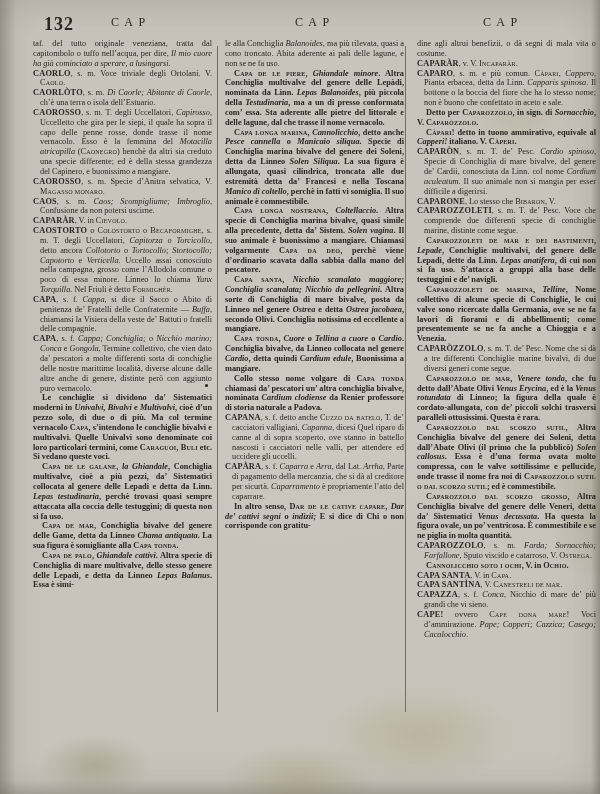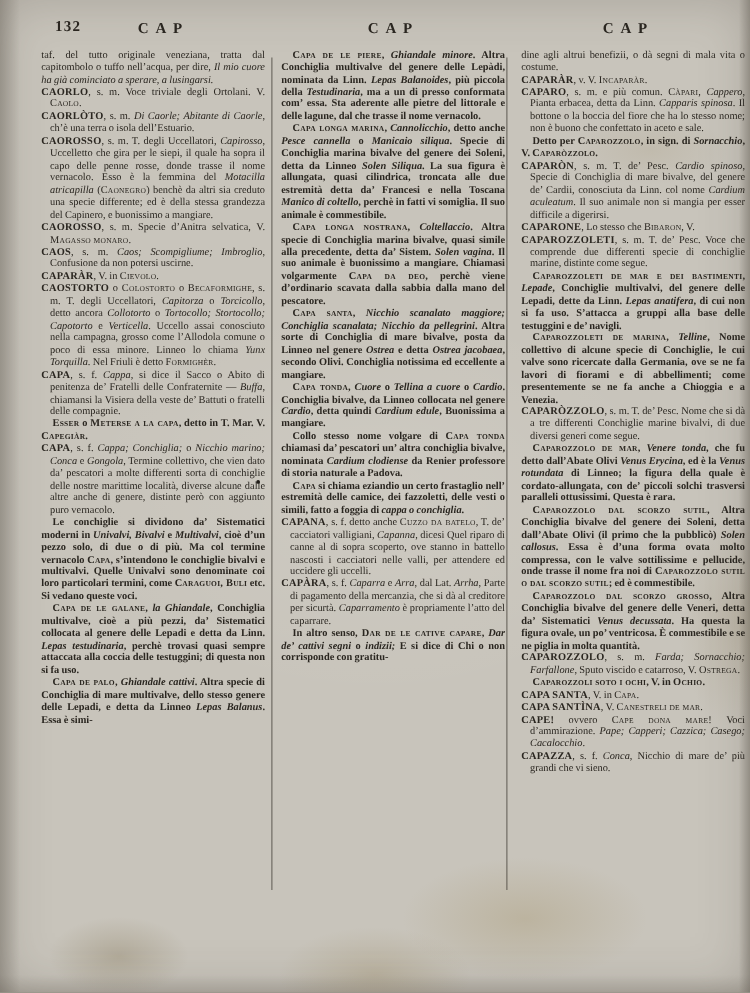--- a/index.html
+++ b/index.html
@@ -14,25 +14,25 @@
       radial-gradient(ellipse 90px 40px at 520px 120px, rgba(150,132,92,.15), transparent 70%),
       radial-gradient(ellipse 300px 200px at 300px 400px, rgba(255,255,250,.10), transparent 80%),
       linear-gradient(90deg, rgba(80,74,64,.30) 0px, rgba(80,74,64,0) 16px),
       linear-gradient(270deg, rgba(80,74,64,.35) 0px, rgba(80,74,64,0) 9px),
       linear-gradient(0deg, rgba(90,82,70,.20) 0px, rgba(90,82,70,0) 14px),
       #c8c4bb;
     box-shadow: inset 0 0 40px rgba(70,64,54,.25);
   }
   .page-number {
     position:absolute; top:14px; left:44px;
-    font-size:12px; letter-spacing:1px; font-weight:bold;
+    font-size:18px; letter-spacing:1px; font-weight:bold;
   }
   .head {
     position:absolute; top:15px; transform:translateX(-50%);
-    font-size:12px; font-weight:bold; letter-spacing:.45em; text-indent:.45em;
+    font-size:12px; font-weight:normal; letter-spacing:.45em; text-indent:.45em;
   }
   .head-1 { left:128px; }
   .head-2 { left:312px; }
   .head-3 { left:500px; }
   .divider { position:absolute; width:1px; background:rgba(45,40,33,.55); }
   .divider-1 { left:217px; top:46px; height:666px; }
   .divider-2 { left:405px; top:46px; height:666px; }
   .columns {
     position:absolute; top:39px; left:33px;
     display:flex; gap:13px;justify-content:flex-end;
@@ -69,55 +69,56 @@
     <div class="col" lang="it">
         <p class="para cont"><span class="seg-n">taf. del tutto originale veneziana, tratta dal capitombolo o tuffo nell’acqua, per dire, </span><span class="seg-i">Il mio cuore ha già cominciato a sperare, a lusingarsi.</span></p>
         <p class="para entry"><span class="seg-b">CAORLO</span><span class="seg-n">, s. m. Voce triviale degli Ortolani. V. </span><span class="seg-sc">Caolo</span><span class="seg-n">.</span></p>
         <p class="para entry"><span class="seg-b">CAORLÒTO</span><span class="seg-n">, s. m. </span><span class="seg-i">Di Caorle; Abitante di Caorle</span><span class="seg-n">, ch’è una terra o isola dell’Estuario.</span></p>
         <p class="para entry"><span class="seg-b">CAOROSSO</span><span class="seg-n">, s. m. T. degli Uccellatori, </span><span class="seg-i">Capirosso</span><span class="seg-n">, Uccelletto che gira per le siepi, il quale ha sopra il capo delle penne rosse, donde trasse il nome vernacolo. Esso è la femmina del </span><span class="seg-i">Motacilla atricapilla</span><span class="seg-n"> (</span><span class="seg-sc">Caonegro</span><span class="seg-n">) benchè da altri sia creduto una specie differente; ed è della stessa grandezza del Capinero, e buonissimo a mangiare.</span></p>
         <p class="para entry"><span class="seg-b">CAOROSSO</span><span class="seg-n">, s. m. Specie d’Anitra selvatica, V. </span><span class="seg-sc">Magasso monaro</span><span class="seg-n">.</span></p>
         <p class="para entry"><span class="seg-b">CAOS</span><span class="seg-n">, s. m. </span><span class="seg-i">Caos; Scompigliume; Imbroglio</span><span class="seg-n">, Confusione da non potersi uscirne.</span></p>
         <p class="para entry"><span class="seg-b">CAPARÀR</span><span class="seg-n">, V. in </span><span class="seg-sc">Cievolo</span><span class="seg-n">.</span></p>
         <p class="para entry"><span class="seg-b">CAOSTORTO</span><span class="seg-n"> o </span><span class="seg-sc">Colostorto</span><span class="seg-n"> o </span><span class="seg-sc">Becaformighe</span><span class="seg-n">, s. m. T. degli Uccellatori, </span><span class="seg-i">Capitorza</span><span class="seg-n"> o </span><span class="seg-i">Torcicollo</span><span class="seg-n">, detto ancora </span><span class="seg-i">Collotorto</span><span class="seg-n"> o </span><span class="seg-i">Tortocollo; Stortocollo; Capotorto</span><span class="seg-n"> e </span><span class="seg-i">Verticella</span><span class="seg-n">. Uccello assai conosciuto nella campagna, grosso come l’Allodola comune o poco di essa minore. Linneo lo chiama </span><span class="seg-i">Yunx Torquilla</span><span class="seg-n">. Nel Friuli è detto </span><span class="seg-sc">Formighèr</span><span class="seg-n">.</span></p>
         <p class="para entry"><span class="seg-b">CAPA</span><span class="seg-n">, s. f. </span><span class="seg-i">Cappa</span><span class="seg-n">, si dice il Sacco o Abito di penitenza de’ Fratelli delle Confraternite — </span><span class="seg-i">Buffa</span><span class="seg-n">, chiamansi la Visiera della veste de’ Battuti o fratelli delle compagnie.</span></p>
-        <p class="para sub"><span class="seg-sc">Esser</span><span class="seg-n"> o </span><span class="seg-sc">Meterse a la capa</span><span class="seg-n">, detto in T. Mar. V. </span><span class="seg-sc">Capegiàr</span><span class="seg-n">.</span></p>
         <p class="para entry"><span class="seg-b">CAPA</span><span class="seg-n">, s. f. </span><span class="seg-i">Cappa; Conchiglia;</span><span class="seg-n"> o </span><span class="seg-i">Nicchio marino; Conca</span><span class="seg-n"> e </span><span class="seg-i">Gongola</span><span class="seg-n">, Termine collettivo, che vien dato da’ pescatori a molte differenti sorta di conchiglie delle nostre marittime località, diverse alcune dalle altre anche di genere, distinte però con aggiunto puro vernacolo.</span></p>
         <p class="para sub"><span class="seg-n">Le conchiglie si dividono da’ Sistematici moderni in </span><span class="seg-i">Univalvi, Bivalvi</span><span class="seg-n"> e </span><span class="seg-i">Multivalvi</span><span class="seg-n">, cioè d’un pezzo solo, di due o di più. Ma col termine vernacolo </span><span class="seg-sc">Capa</span><span class="seg-n">, s’intendono le conchiglie bivalvi e multivalvi. Quelle Univalvi sono denominate coi loro particolari termini, come </span><span class="seg-sc">Caraguoi, Buli</span><span class="seg-n"> etc. Si vedano queste voci.</span></p>
         <p class="para sub"><span class="seg-sc">Capa de le galane</span><span class="seg-n">, </span><span class="seg-i">la Ghiandale</span><span class="seg-n">, Conchiglia multivalve, cioè a più pezzi, da’ Sistematici collocata al genere delle Lepadi e detta da Linn. </span><span class="seg-i">Lepas testudinaria</span><span class="seg-n">, perchè trovasi quasi sempre attaccata alla coccia delle testuggini; di questa non si fa uso.</span></p>
+        <p class="para sub"><span class="seg-sc">Capa de mar</span><span class="seg-n">, Conchiglia bivalve del genere delle Game, detta da Linneo </span><span class="seg-i">Chama antiquata</span><span class="seg-n">. La sua figura è somigliante alla </span><span class="seg-sc">Capa tonda</span><span class="seg-n">.</span></p>
         <p class="para sub"><span class="seg-sc">Capa de palo</span><span class="seg-n">, </span><span class="seg-i">Ghiandale cattivi</span><span class="seg-n">. Altra specie di Conchiglia di mare multivalve, dello stesso genere delle Lepadi, e detta da Linneo </span><span class="seg-i">Lepas Balanus</span><span class="seg-n">. Essa è simi-</span></p>
       </div>
     <div class="col" lang="it">
+        <p class="para cont"><span class="seg-n">le alla Conchiglia </span><span class="seg-i">Balanoides</span><span class="seg-n">, ma più rilevata, quasi a cono troncato. Abita aderente ai pali delle lagune, e non se ne fa uso.</span></p>
         <p class="para sub"><span class="seg-sc">Capa de le piere</span><span class="seg-n">, </span><span class="seg-i">Ghiandale minore</span><span class="seg-n">. Altra Conchiglia multivalve del genere delle Lepàdi, nominata da Linn. </span><span class="seg-i">Lepas Balanoides</span><span class="seg-n">, più piccola della </span><span class="seg-i">Testudinaria</span><span class="seg-n">, ma a un di presso conformata com’ essa. Sta aderente alle pietre del littorale e delle lagune, dal che trasse il nome vernacolo.</span></p>
         <p class="para sub"><span class="seg-sc">Capa longa marina</span><span class="seg-n">, </span><span class="seg-i">Cannolicchio</span><span class="seg-n">, detto anche </span><span class="seg-i">Pesce cannella</span><span class="seg-n"> o </span><span class="seg-i">Manicaio siliqua</span><span class="seg-n">. Specie di Conchiglia marina bivalve del genere dei Soleni, detta da Linneo </span><span class="seg-i">Solen Siliqua</span><span class="seg-n">. La sua figura è allungata, quasi cilindrica, troncata alle due estremità detta da’ Francesi e nella Toscana </span><span class="seg-i">Manico di coltello</span><span class="seg-n">, perchè in fatti vi somiglia. Il suo animale è commestibile.</span></p>
         <p class="para sub"><span class="seg-sc">Capa longa nostrana</span><span class="seg-n">, </span><span class="seg-i">Coltellaccio</span><span class="seg-n">. Altra specie di Conchiglia marina bivalve, quasi simile alla precedente, detta da’ Sistem. </span><span class="seg-i">Solen vagina</span><span class="seg-n">. Il suo animale è buonissimo a mangiare. Chiamasi volgarmente </span><span class="seg-sc">Capa da deo</span><span class="seg-n">, perchè viene d’ordinario scavata dalla sabbia dalla mano del pescatore.</span></p>
         <p class="para sub"><span class="seg-sc">Capa santa</span><span class="seg-n">, </span><span class="seg-i">Nicchio scanalato maggiore; Conchiglia scanalata; Nicchio da pellegrini</span><span class="seg-n">. Altra sorte di Conchiglia di mare bivalve, posta da Linneo nel genere </span><span class="seg-i">Ostrea</span><span class="seg-n"> e detta </span><span class="seg-i">Ostrea jacobaea</span><span class="seg-n">, secondo Olivi. Conchiglia notissima ed eccellente a mangiare.</span></p>
         <p class="para sub"><span class="seg-sc">Capa tonda</span><span class="seg-n">, </span><span class="seg-i">Cuore</span><span class="seg-n"> o </span><span class="seg-i">Tellina a cuore</span><span class="seg-n"> o </span><span class="seg-i">Cardio</span><span class="seg-n">. Conchiglia bivalve, da Linneo collocata nel genere </span><span class="seg-i">Cardio</span><span class="seg-n">, detta quindi </span><span class="seg-i">Cardium edule</span><span class="seg-n">, Buonissima a mangiare.</span></p>
         <p class="para sub"><span class="seg-n">Collo stesso nome volgare di </span><span class="seg-sc">Capa tonda</span><span class="seg-n"> chiamasi da’ pescatori un’ altra conchiglia bivalve, nominata </span><span class="seg-i">Cardium clodiense</span><span class="seg-n"> da Renier professore di storia naturale a Padova.</span></p>
-        <p class="para sub"><span class="seg-sc">Capa</span><span class="seg-n"> si chiama eziandio un certo frastaglio nell’ estremità delle camice, dei fazzoletti, delle vesti o simili, fatto a foggia di </span><span class="seg-i">cappa o conchiglia</span><span class="seg-n">.</span></p>
         <p class="para entry"><span class="seg-b">CAPANA</span><span class="seg-n">, s. f. detto anche </span><span class="seg-sc">Cuzzo da batelo</span><span class="seg-n">, T. de’ cacciatori valligiani, </span><span class="seg-i">Capanna</span><span class="seg-n">, dicesi Quel riparo di canne al di sopra scoperto, ove stanno in battello nascosti i cacciatori nelle valli, per attendere ed uccidere gli uccelli.</span></p>
         <p class="para entry"><span class="seg-b">CAPÀRA</span><span class="seg-n">, s. f. </span><span class="seg-i">Caparra</span><span class="seg-n"> e </span><span class="seg-i">Arra</span><span class="seg-n">, dal Lat. </span><span class="seg-i">Arrha</span><span class="seg-n">, Parte di pagamento della mercanzia, che si dà al creditore per sicurtà. </span><span class="seg-i">Caparramento</span><span class="seg-n"> è propriamente l’atto del caparrare.</span></p>
         <p class="para sub"><span class="seg-n">In altro senso, </span><span class="seg-sc">Dar de le cative capare</span><span class="seg-n">, </span><span class="seg-i">Dar de’ cattivi segni</span><span class="seg-n"> o </span><span class="seg-i">indizii;</span><span class="seg-n"> E si dice di Chi o non corrisponde con gratitu-</span></p>
       </div>
     <div class="col" lang="it">
         <p class="para cont"><span class="seg-n">dine agli altrui benefizii, o dà segni di mala vita o costume.</span></p>
         <p class="para entry"><span class="seg-b">CAPARÀR</span><span class="seg-n">, v. V. </span><span class="seg-sc">Incaparàr</span><span class="seg-n">.</span></p>
         <p class="para entry"><span class="seg-b">CAPARO</span><span class="seg-n">, s. m. e più comun. </span><span class="seg-sc">Càpari</span><span class="seg-n">, </span><span class="seg-i">Cappero</span><span class="seg-n">, Pianta erbacea, detta da Linn. </span><span class="seg-i">Capparis spinosa</span><span class="seg-n">. Il bottone o la boccia del fiore che ha lo stesso nome; non è buono che confettato in aceto e sale.</span></p>
         <p class="para sub"><span class="seg-n">Detto per </span><span class="seg-sc">Caparozzolo</span><span class="seg-n">, in sign. di </span><span class="seg-i">Sornacchio</span><span class="seg-n">, V. </span><span class="seg-sc">Caparòzzolo</span><span class="seg-n">.</span></p>
+        <p class="para sub"><span class="seg-sc">Càpari!</span><span class="seg-n"> detto in tuono ammirativo, equivale al </span><span class="seg-i">Capperi!</span><span class="seg-n"> italiano. V. </span><span class="seg-sc">Càperi</span><span class="seg-n">.</span></p>
         <p class="para entry"><span class="seg-b">CAPARÒN</span><span class="seg-n">, s. m. T. de’ Pesc. </span><span class="seg-i">Cardio spinoso</span><span class="seg-n">, Specie di Conchiglia di mare bivalve, del genere de’ Cardii, conosciuta da Linn. col nome </span><span class="seg-i">Cardium aculeatum</span><span class="seg-n">. Il suo animale non si mangia per esser difficile a digerirsi.</span></p>
         <p class="para entry"><span class="seg-b">CAPARONE</span><span class="seg-n">, Lo stesso che </span><span class="seg-sc">Bibaron</span><span class="seg-n">, V.</span></p>
         <p class="para entry"><span class="seg-b">CAPAROZZOLETI</span><span class="seg-n">, s. m. T. de’ Pesc. Voce che comprende due differenti specie di conchiglie marine, distinte come segue.</span></p>
         <p class="para sub"><span class="seg-sc">Caparozzoleti de mar e dei bastimenti</span><span class="seg-n">, </span><span class="seg-i">Lepade</span><span class="seg-n">, Conchiglie multivalvi, del genere delle Lepadi, dette da Linn. </span><span class="seg-i">Lepas anatifera</span><span class="seg-n">, di cui non si fa uso. S’attacca a gruppi alla base delle testuggini e de’ navigli.</span></p>
         <p class="para sub"><span class="seg-sc">Caparozzoleti de marina</span><span class="seg-n">, </span><span class="seg-i">Telline</span><span class="seg-n">, Nome collettivo di alcune specie di Conchiglie, le cui valve sono ricercate dalla Germania, ove se ne fa lavori di fiorami e di abbellimenti; come presentemente se ne fa anche a Chioggia e a Venezia.</span></p>
         <p class="para entry"><span class="seg-b">CAPARÒZZOLO</span><span class="seg-n">, s. m. T. de’ Pesc. Nome che si dà a tre differenti Conchiglie marine bivalvi, di due diversi generi come segue.</span></p>
         <p class="para sub"><span class="seg-sc">Caparozzolo de mar</span><span class="seg-n">, </span><span class="seg-i">Venere tonda</span><span class="seg-n">, che fu detto dall’Abate Olivi </span><span class="seg-i">Venus Erycina</span><span class="seg-n">, ed è la </span><span class="seg-i">Venus rotundata</span><span class="seg-n"> di Linneo; la figura della quale è cordato-allungata, con de’ piccoli solchi trasversi paralleli ottusissimi. Questa è rara.</span></p>
         <p class="para sub"><span class="seg-sc">Caparozzolo dal scorzo sutil</span><span class="seg-n">, Altra Conchiglia bivalve del genere dei Soleni, detta dall’Abate Olivi (il primo che la pubblicò) </span><span class="seg-i">Solen callosus</span><span class="seg-n">. Essa è d’una forma ovata molto compressa, con le valve sottilissime e pellucide, onde trasse il nome fra noi di </span><span class="seg-sc">Caparozzolo sutil o dal scorzo sutil</span><span class="seg-n">; ed è commestibile.</span></p>
         <p class="para sub"><span class="seg-sc">Caparozzolo dal scorzo grosso</span><span class="seg-n">, Altra Conchiglia bivalve del genere delle Veneri, detta da’ Sistematici </span><span class="seg-i">Venus decussata</span><span class="seg-n">. Ha questa la figura ovale, un po’ ventricosa. È commestibile e se ne piglia in molta quantità.</span></p>
         <p class="para entry"><span class="seg-b">CAPAROZZOLO</span><span class="seg-n">, s. m. </span><span class="seg-i">Farda; Sornacchio; Farfallone</span><span class="seg-n">, Sputo viscido e catarroso, V. </span><span class="seg-sc">Ostrega</span><span class="seg-n">.</span></p>
-        <p class="para sub"><span class="seg-sc">Caparozzoli soto i ochi</span><span class="seg-n">, V. in </span><span class="seg-sc">Ochio</span><span class="seg-n">.</span></p>
+        <p class="para sub"><span class="seg-sc">Cannolicchio soto i ochi</span><span class="seg-n">, V. in </span><span class="seg-sc">Ochio</span><span class="seg-n">.</span></p>
         <p class="para entry"><span class="seg-b">CAPA SANTA</span><span class="seg-n">, V. in </span><span class="seg-sc">Capa</span><span class="seg-n">.</span></p>
         <p class="para entry"><span class="seg-b">CAPA SANTÌNA</span><span class="seg-n">, V. </span><span class="seg-sc">Canestreli de mar</span><span class="seg-n">.</span></p>
+        <p class="para entry"><span class="seg-b">CAPAZZA</span><span class="seg-n">, s. f. </span><span class="seg-i">Conca</span><span class="seg-n">, Nicchio di mare de’ più grandi che vi sieno.</span></p>
         <p class="para entry"><span class="seg-b">CAPE!</span><span class="seg-n"> ovvero </span><span class="seg-sc">Cape dona mare!</span><span class="seg-n"> Voci d’ammirazione. </span><span class="seg-i">Pape; Capperi; Cazzica; Casego; Cacalocchio</span><span class="seg-n">.</span></p>
-        <p class="para entry"><span class="seg-b">CAPAZZA</span><span class="seg-n">, s. f. </span><span class="seg-i">Conca</span><span class="seg-n">, Nicchio di mare de’ più grandi che vi sieno.</span></p>
       </div>
   </div>
 
   <div class="speck"></div>
 </div>
 
 </body></html>

